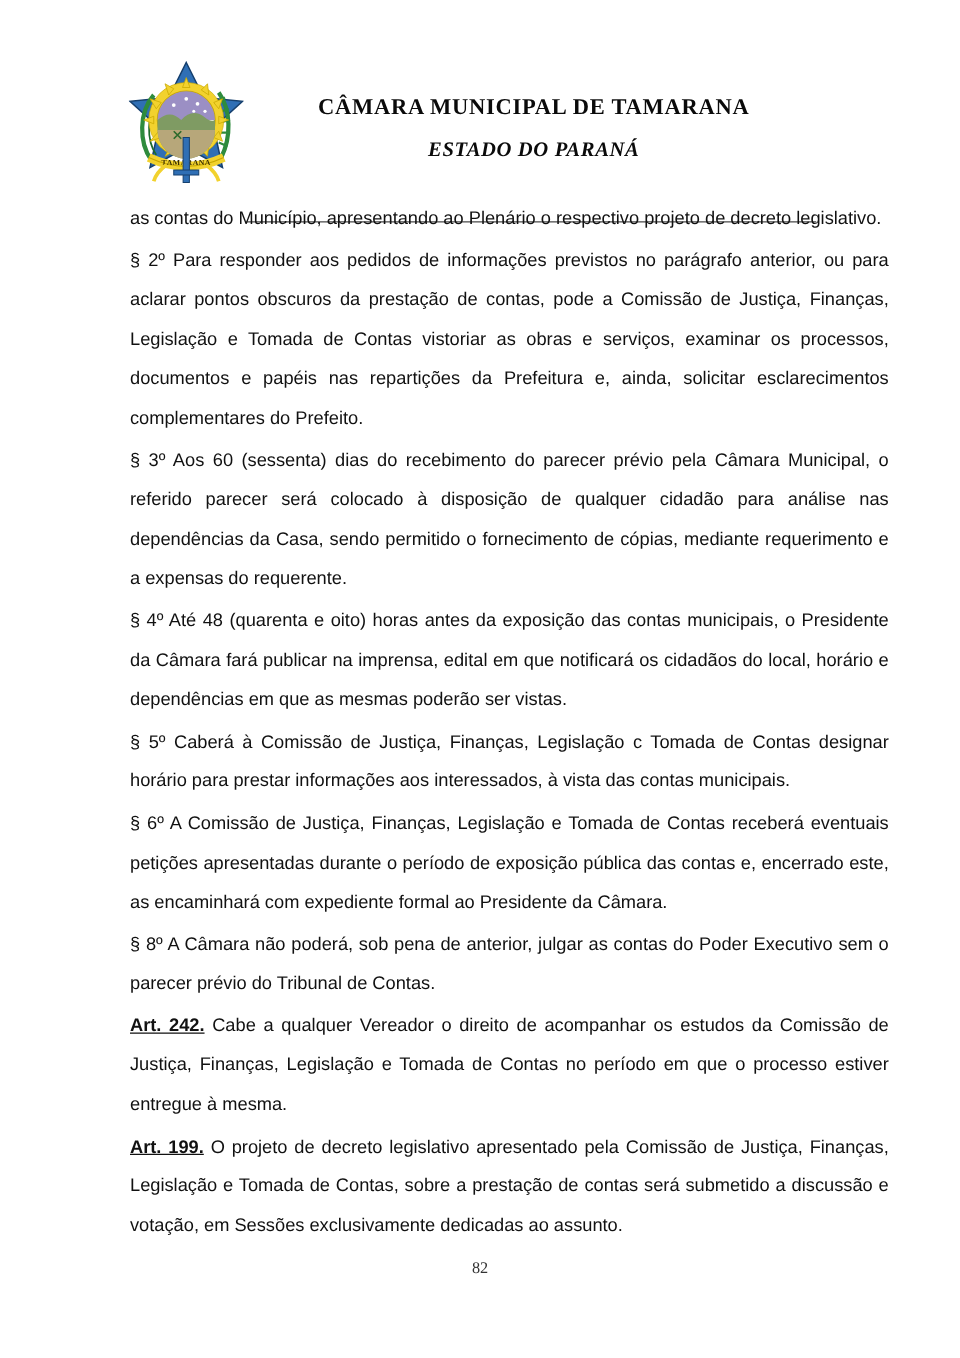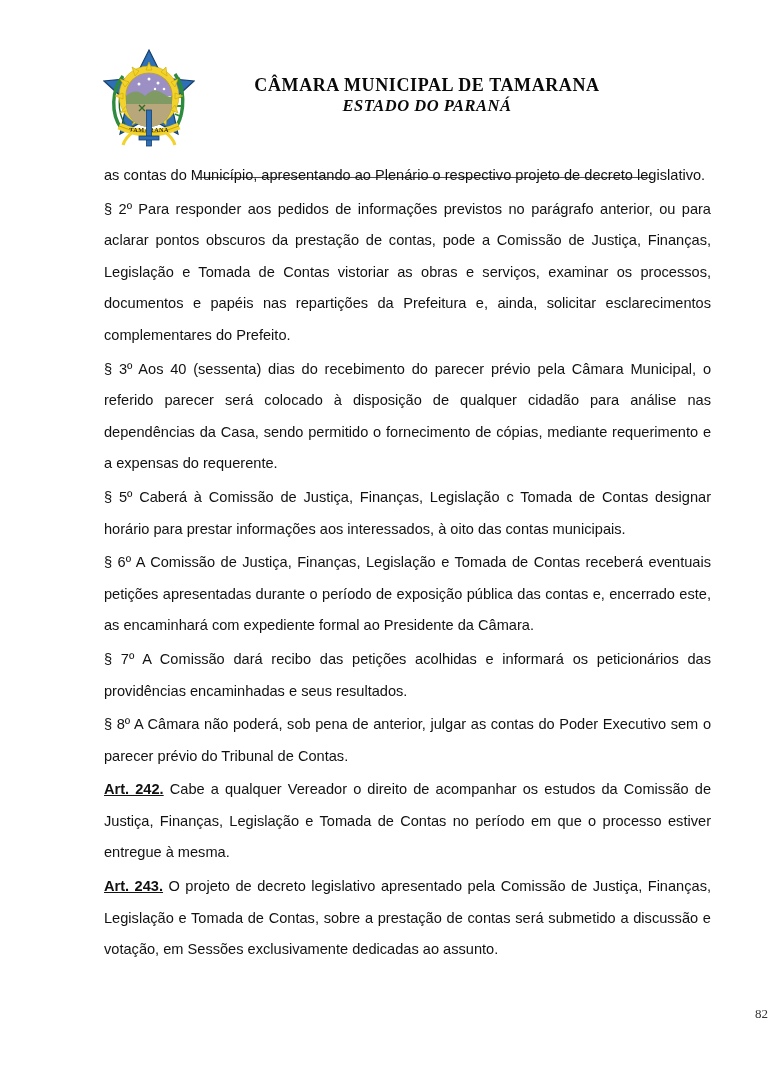--- a/index.html
+++ b/index.html
@@ -58,21 +58,21 @@
     white-space: nowrap;
     color: #0a0a0a;
   }
   .org-subtitle {
     font-family: "Liberation Serif", serif;
     font-weight: bold;
     font-style: italic;
     font-size: 16.5px;
     letter-spacing: 0.5px;
     line-height: 1.15;
-    margin-top: 2px;
+    margin-top: 16px;
     color: #0a0a0a;
   }
   .header-rule {
     position: absolute;
     left: 197px;
     top: 133px;
     width: 456px;
     height: 0;
     border-top: 1.6px solid #4a4a4a;
   }
@@ -97,21 +97,21 @@
     font-weight: bold;
     text-decoration: underline;
   }
 
   
   .page-number {
     position: absolute;
     left: 0;
     top: 1006px;
     width: 768px;
-    text-align: right;
+    text-align: center;
     font-family: "Liberation Serif", serif;
     font-size: 13px;
     color: #333333;
   }
 </style>
 </head>
 <body>
 
 <div class="page">
 
@@ -187,45 +187,45 @@
     <p class="para">
       <span>as contas do Município, apresentando ao Plenário o respectivo projeto de decreto legislativo.</span>
     </p>
 
 
     <p class="para">
       <span>§ 2º Para responder aos pedidos de informações previstos no parágrafo anterior, ou para aclarar pontos obscuros da prestação de contas, pode a Comissão de Justiça, Finanças, Legislação e Tomada de Contas vistoriar as obras e serviços, examinar os processos, documentos e papéis nas repartições da Prefeitura e, ainda, solicitar esclarecimentos complementares do Prefeito.</span>
     </p>
 
     <p class="para">
-      <span>§ 3º Aos 40 (sessenta) dias do recebimento do parecer prévio pela Câmara Municipal, o referido parecer será colocado à disposição de qualquer cidadão para análise nas dependências da Casa, sendo permitido o fornecimento de cópias, mediante requerimento e a expensas do requerente.</span>
-    </p>
-
-
-    <p class="para">
-      <span>§ 5º Caberá à Comissão de Justiça, Finanças, Legislação c Tomada de Contas designar horário para prestar informações aos interessados, à oito das contas municipais.</span>
+      <span>§ 3º Aos 60 (sessenta) dias do recebimento do parecer prévio pela Câmara Municipal, o referido parecer será colocado à disposição de qualquer cidadão para análise nas dependências da Casa, sendo permitido o fornecimento de cópias, mediante requerimento e a expensas do requerente.</span>
+    </p>
+
+    <p class="para">
+      <span>§ 4º Até 48 (quarenta e oito) horas antes da exposição das contas municipais, o Presidente da Câmara fará publicar na imprensa, edital em que notificará os cidadãos do local, horário e dependências em que as mesmas poderão ser vistas.</span>
+    </p>
+
+    <p class="para">
+      <span>§ 5º Caberá à Comissão de Justiça, Finanças, Legislação c Tomada de Contas designar horário para prestar informações aos interessados, à vista das contas municipais.</span>
     </p>
 
     <p class="para">
       <span>§ 6º A Comissão de Justiça, Finanças, Legislação e Tomada de Contas receberá eventuais petições apresentadas durante o período de exposição pública das contas e, encerrado este, as encaminhará com expediente formal ao Presidente da Câmara.</span>
     </p>
 
-    <p class="para">
-      <span>§ 7º A Comissão dará recibo das petições acolhidas e informará os peticionários das providências encaminhadas e seus resultados.</span>
-    </p>
 
     <p class="para">
       <span>§ 8º A Câmara não poderá, sob pena de anterior, julgar as contas do Poder Executivo sem o parecer prévio do Tribunal de Contas.</span>
     </p>
 
     <p class="para">
       <b>Art. 242.</b><span> Cabe a qualquer Vereador o direito de acompanhar os estudos da Comissão de Justiça, Finanças, Legislação e Tomada de Contas no período em que o processo estiver entregue à mesma.</span>
     </p>
 
     <p class="para">
-      <b>Art. 243.</b><span> O projeto de decreto legislativo apresentado pela Comissão de Justiça, Finanças, Legislação e Tomada de Contas, sobre a prestação de contas será submetido a discussão e votação, em Sessões exclusivamente dedicadas ao assunto.</span>
+      <b>Art. 199.</b><span> O projeto de decreto legislativo apresentado pela Comissão de Justiça, Finanças, Legislação e Tomada de Contas, sobre a prestação de contas será submetido a discussão e votação, em Sessões exclusivamente dedicadas ao assunto.</span>
     </p>
 
   </div>
 
   <div class="page-number">82</div>
 
 </div>
 
 </body></html>

